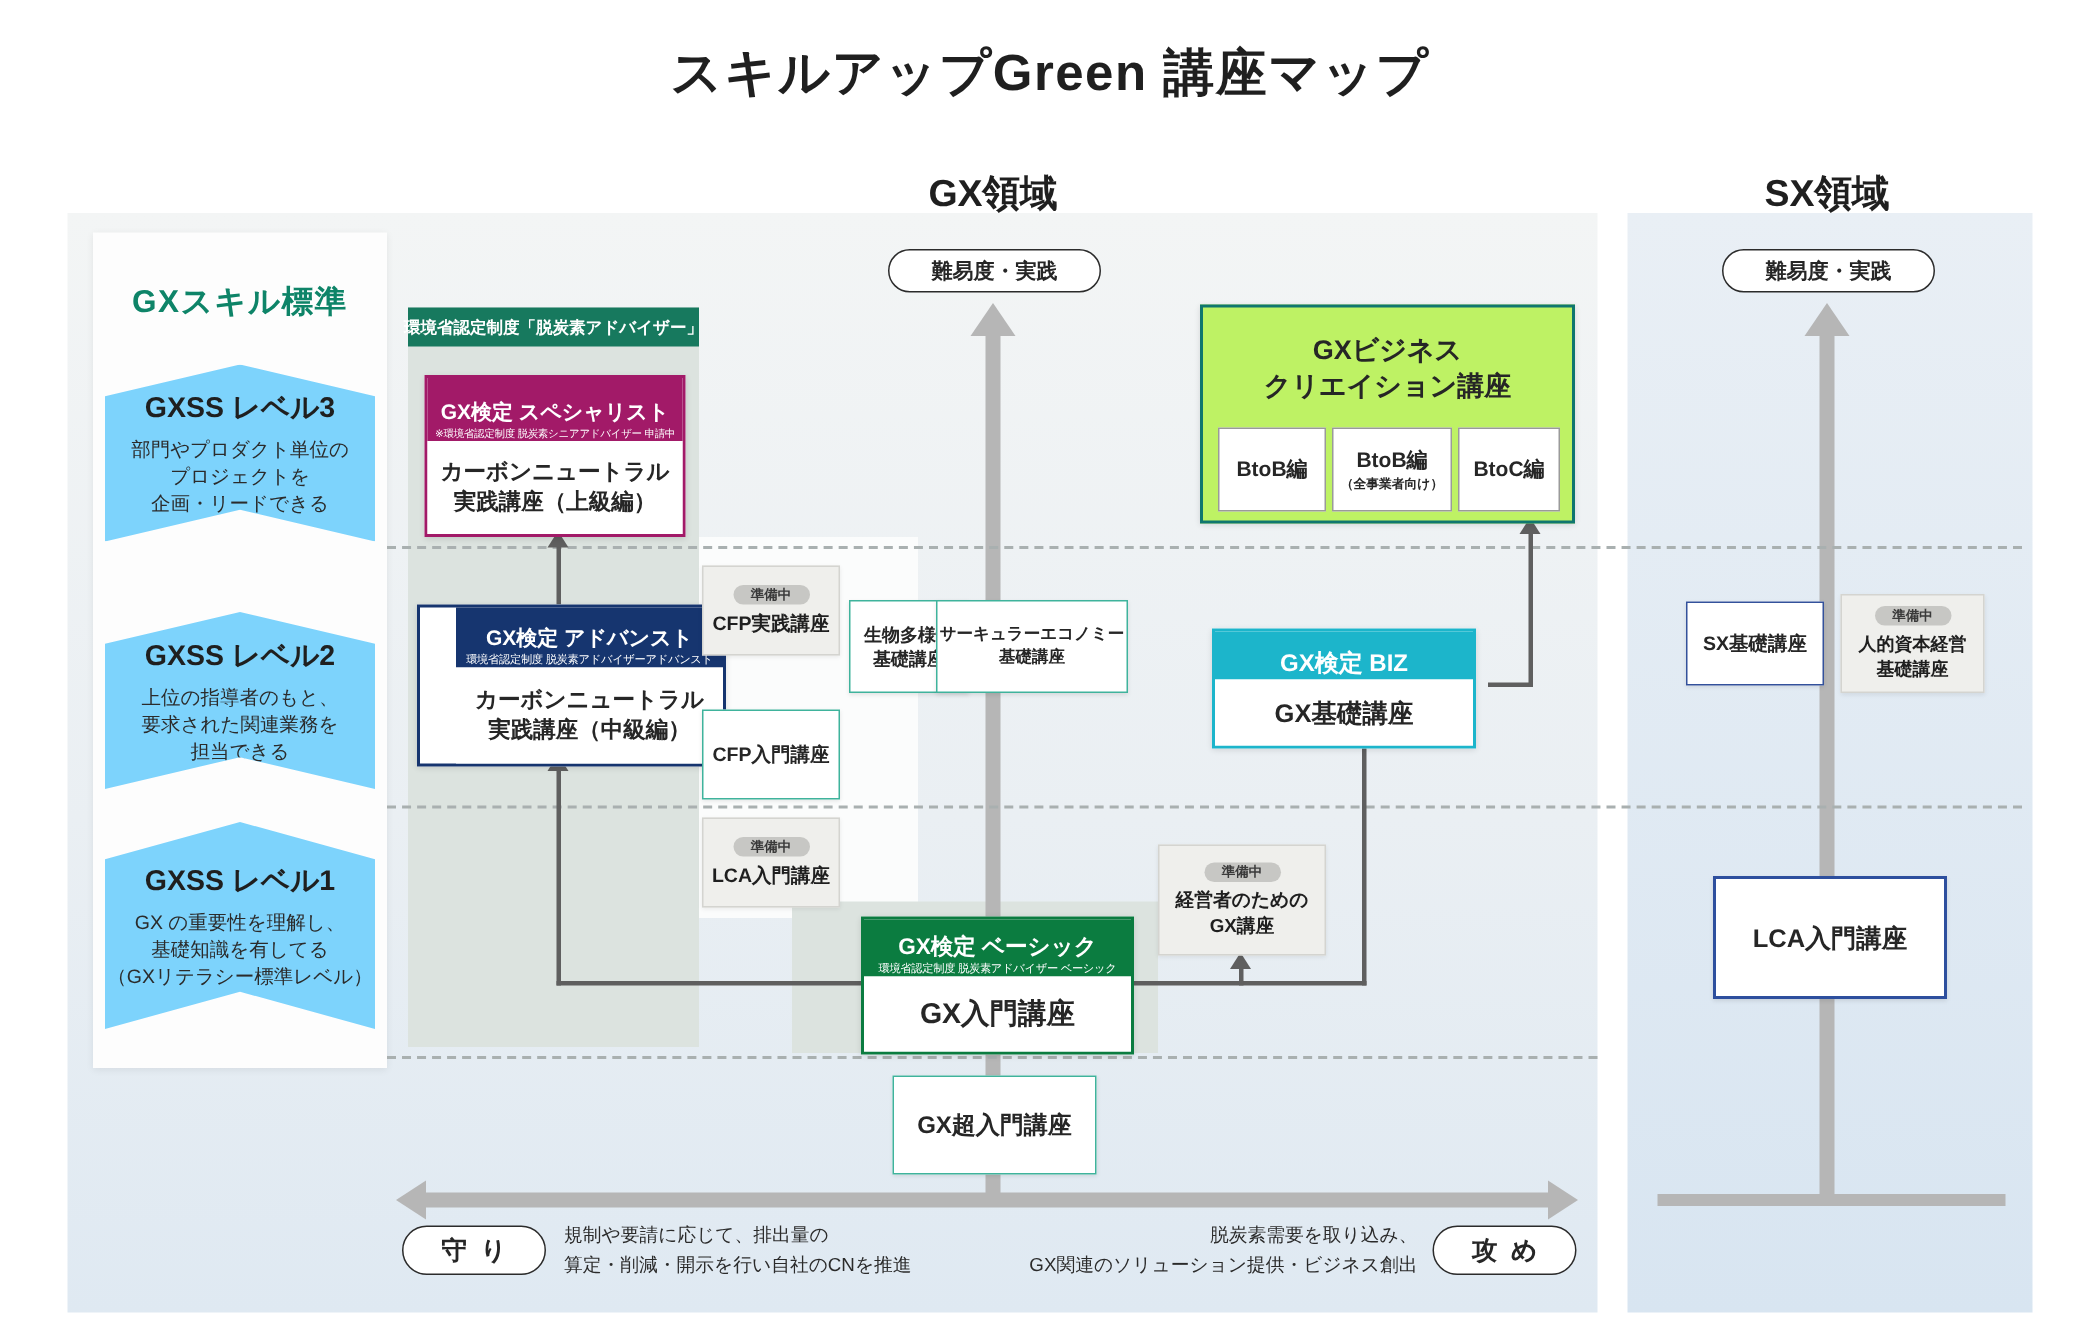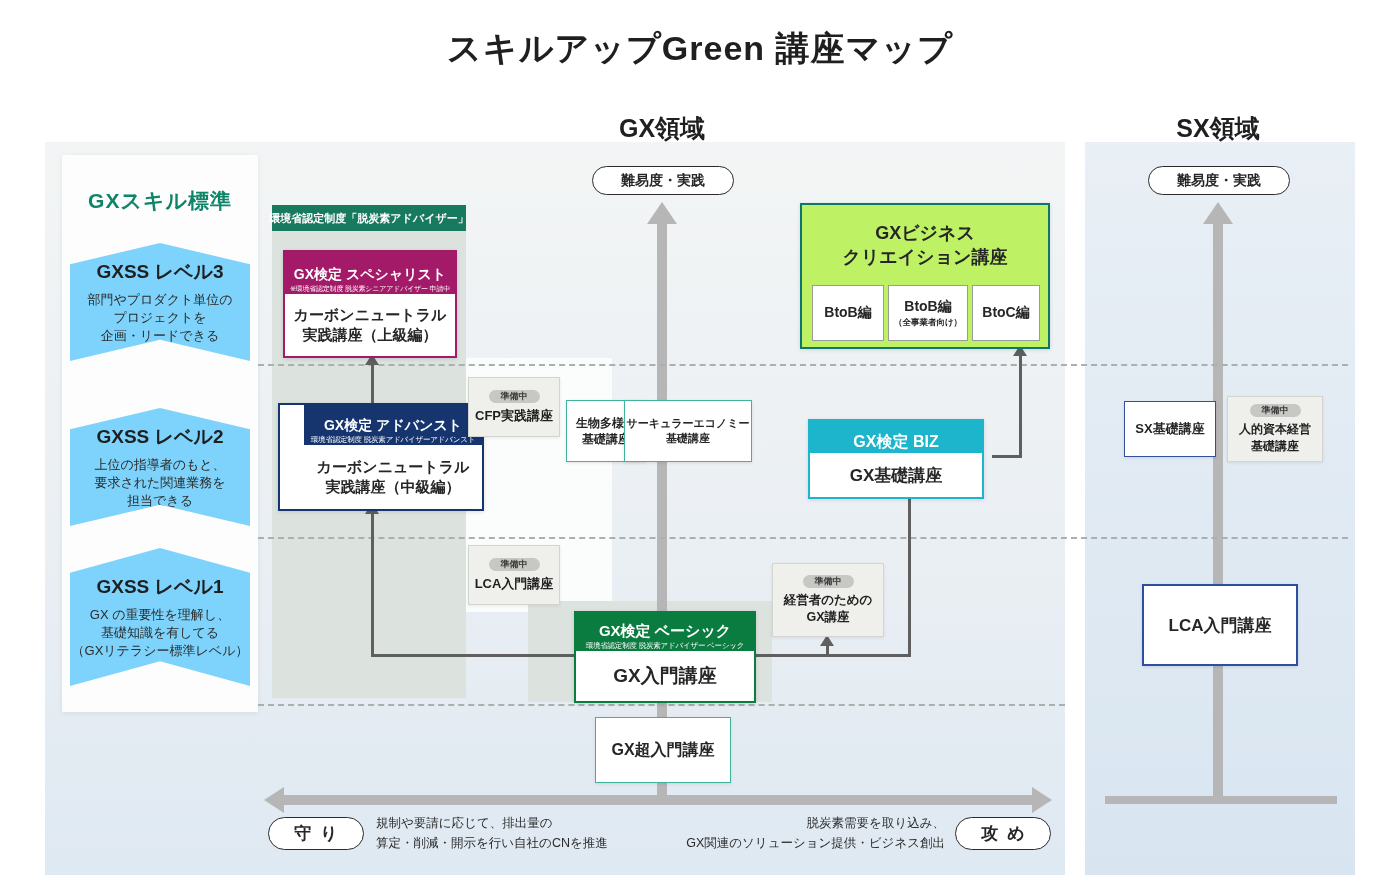--- a/index.html
+++ b/index.html
@@ -158,20 +158,21 @@
     <div class="badge">準備中</div>
     <div class="gl" style="font-size:13px;">CFP実践講座</div>
   </div>
 
   <div class="abs coursebox preline" style="left:566px;top:400px;width:78px;height:60px;font-size:12px;line-height:1.35;">生物多様性
 基礎講座</div>
 
   <div class="abs coursebox preline" style="left:624px;top:400px;width:126px;height:60px;font-size:11px;line-height:1.4;">サーキュラーエコノミー
 基礎講座</div>
 
+  <div class="abs coursebox" style="left:468px;top:473px;width:90px;height:58px;font-size:13px;">CFP入門講座</div>
 
   <div class="abs greybox" style="left:468px;top:545px;width:90px;height:58px;">
     <div class="badge">準備中</div>
     <div class="gl" style="font-size:13px;">LCA入門講座</div>
   </div>
 
   <div class="abs bizcard" style="left:800px;top:203px;width:246px;height:142px;">
     <div class="bigtitle preline">GXビジネス
 クリエイション講座</div>
     <div class="variant" style="left:10px;width:70px;">

